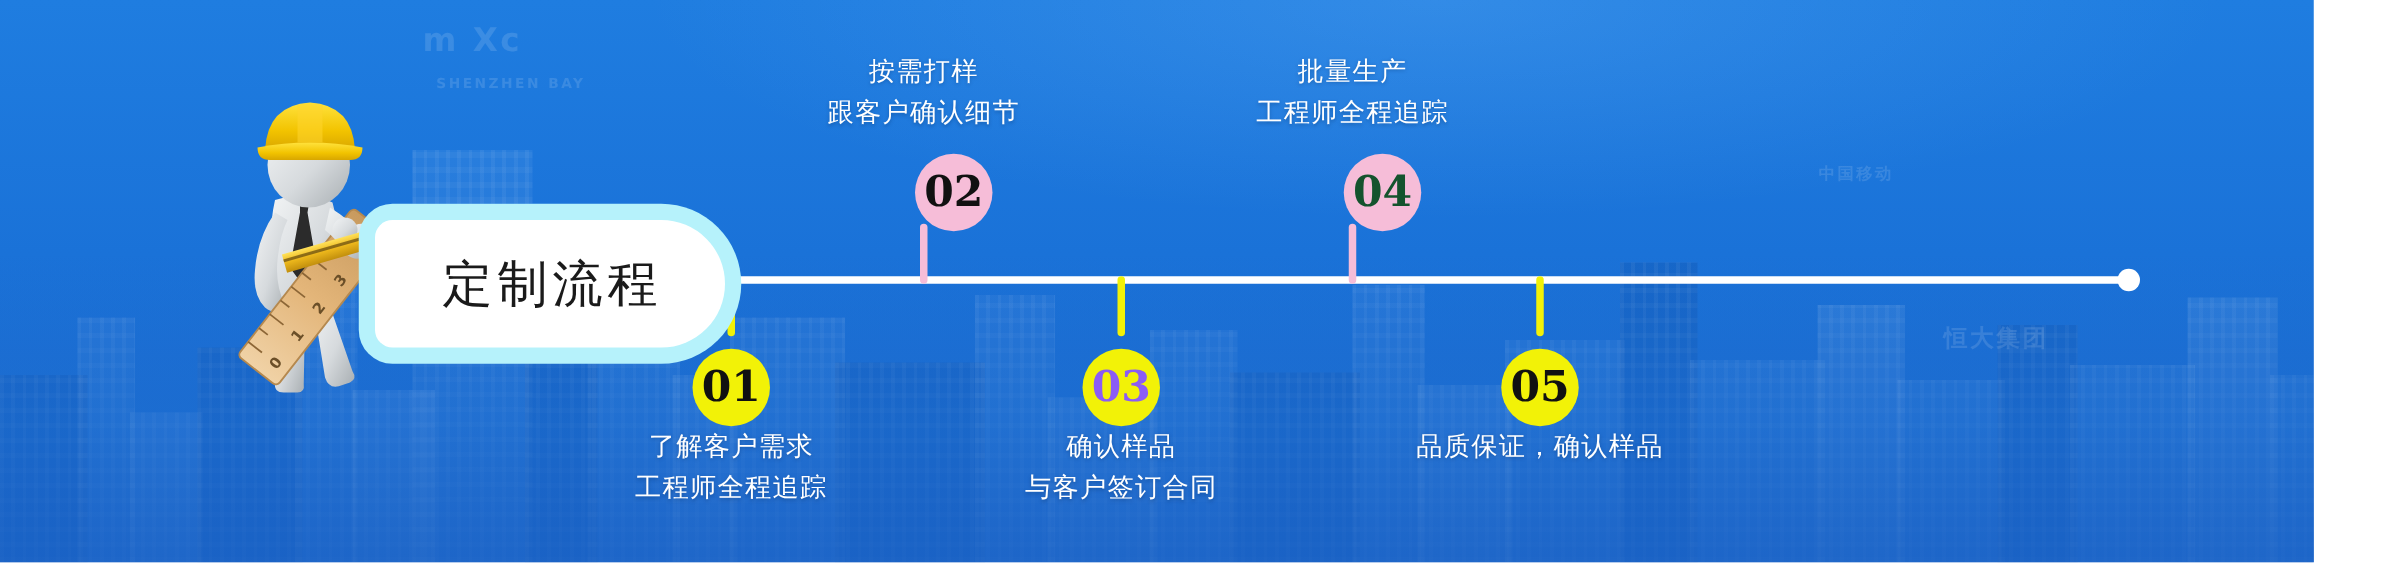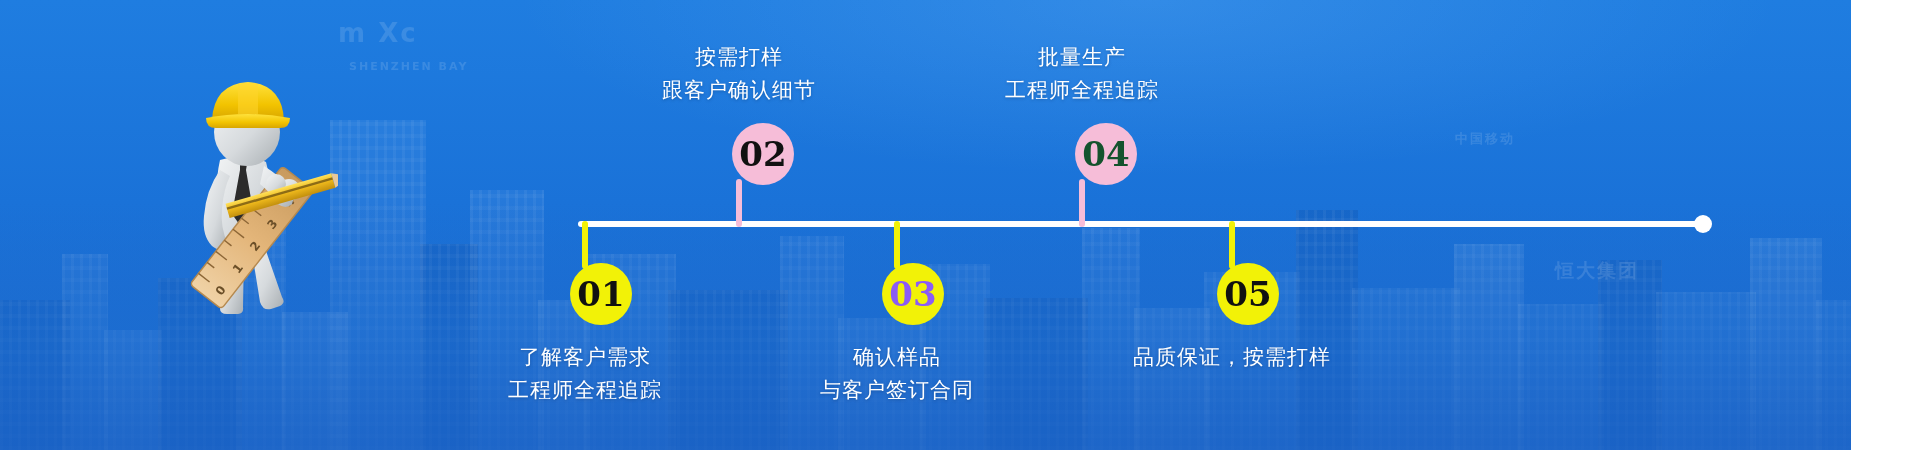--- a/index.html
+++ b/index.html
@@ -89,21 +89,21 @@
   }
   .caption {
     position:absolute; left:50%; transform:translateX(-50%);
     text-align:center; color:#ffffff; white-space:nowrap;
     font-size:21px; line-height:33px; letter-spacing:1px;
     text-shadow: 0 1px 3px rgba(0,40,90,0.35);
   }
 
   
   .node.below .stem { top:0; }
-  .node.below .circle { top:42px;margin-left:16px; }
+  .node.below .circle { top:58px; }
   .node.below .caption { top:120px; }
 
   
   .node.above .stem { bottom:0; }
   .node.above .circle { bottom:42px;margin-left:24px; }
   .node.above .caption { bottom:120px; }
 </style>
 </head>
 <body>
 
@@ -215,20 +215,23 @@
       </g>
 
       <ellipse cx="79" cy="74" rx="33" ry="34" fill="url(#bodyg)"></ellipse>
 
       <path d="M44 62 Q46 26 80 24 Q114 26 116 62 Z" fill="url(#helmetg)"></path>
       <path d="M38 60 Q80 52 122 60 Q122 70 112 70 L48 70 Q38 70 38 60 Z" fill="url(#helmetg)"></path>
       <path d="M70 26 Q80 23 90 26 L90 56 L70 56 Z" fill="#ffd62e" opacity="0.55"></path>
     </svg>
   </div>
 
+  <div class="title-badge">
+    <span class="title-text">定制流程</span>
+  </div>
 
   <div class="timeline"></div>
   <div class="timeline-end-dot"></div>
 
   <div class="node below" style="left:585px; top:221px;">
     <div class="stem" style="height:48px; background:#f2f207;"></div>
     <div class="circle" style="background:#f2f207; color:#111111;">01</div>
     <div class="caption">
       <div>了解客户需求</div>
       <div>工程师全程追踪</div>
@@ -259,17 +262,17 @@
     <div class="caption">
       <div>批量生产</div>
       <div>工程师全程追踪</div>
     </div>
   </div>
 
   <div class="node below" style="left:1232px; top:221px;">
     <div class="stem" style="height:48px; background:#f2f207;"></div>
     <div class="circle" style="background:#f2f207; color:#111111;">05</div>
     <div class="caption">
-      <div>品质保证，按需打样</div>
+      <div>品质保证，确认样品</div>
     </div>
   </div>
 
 </div>
 
 </body></html>

